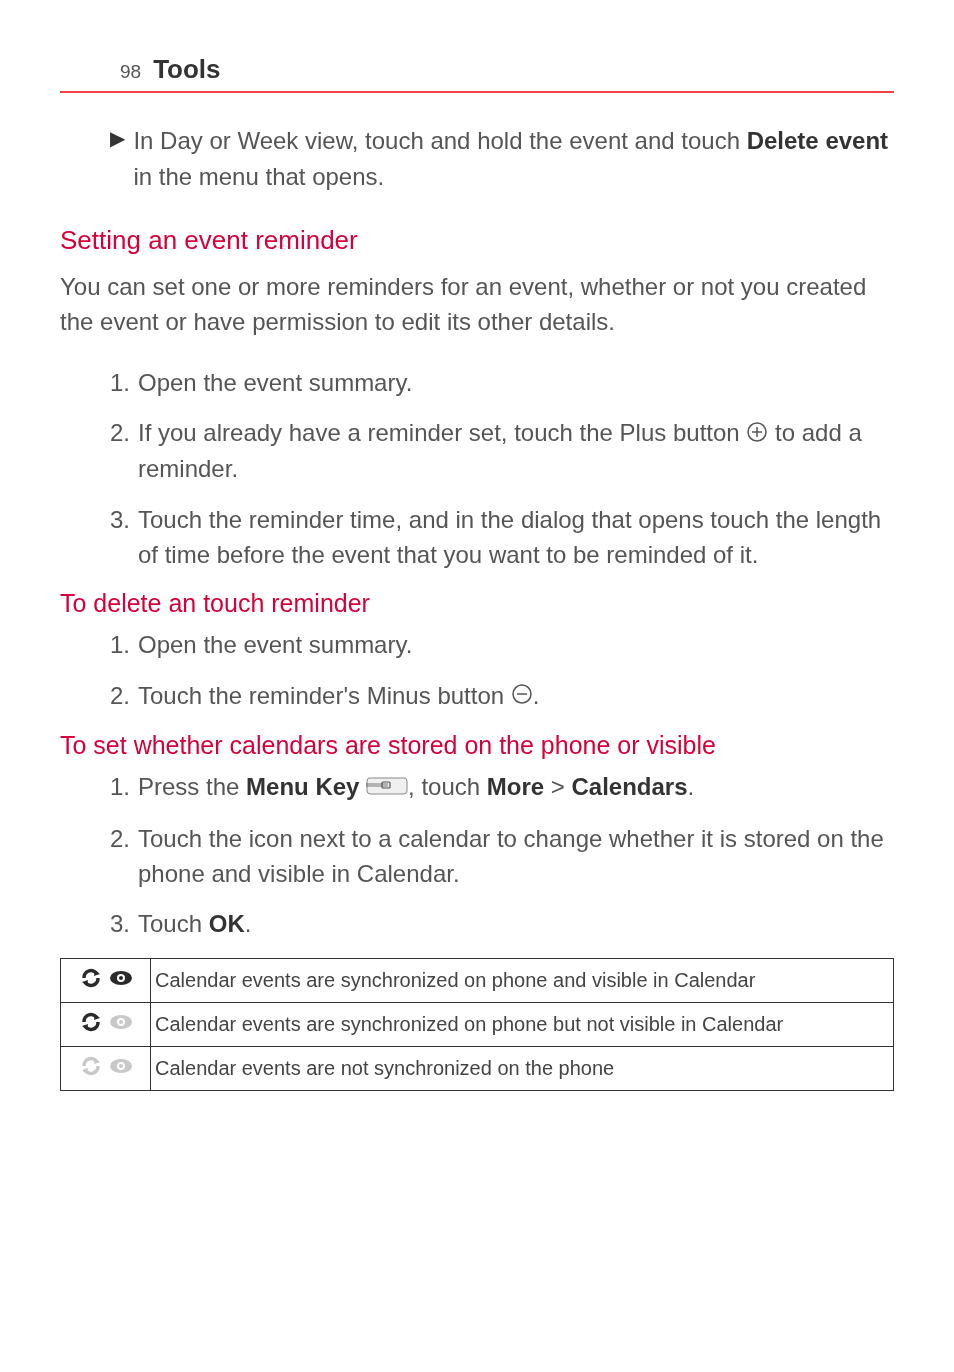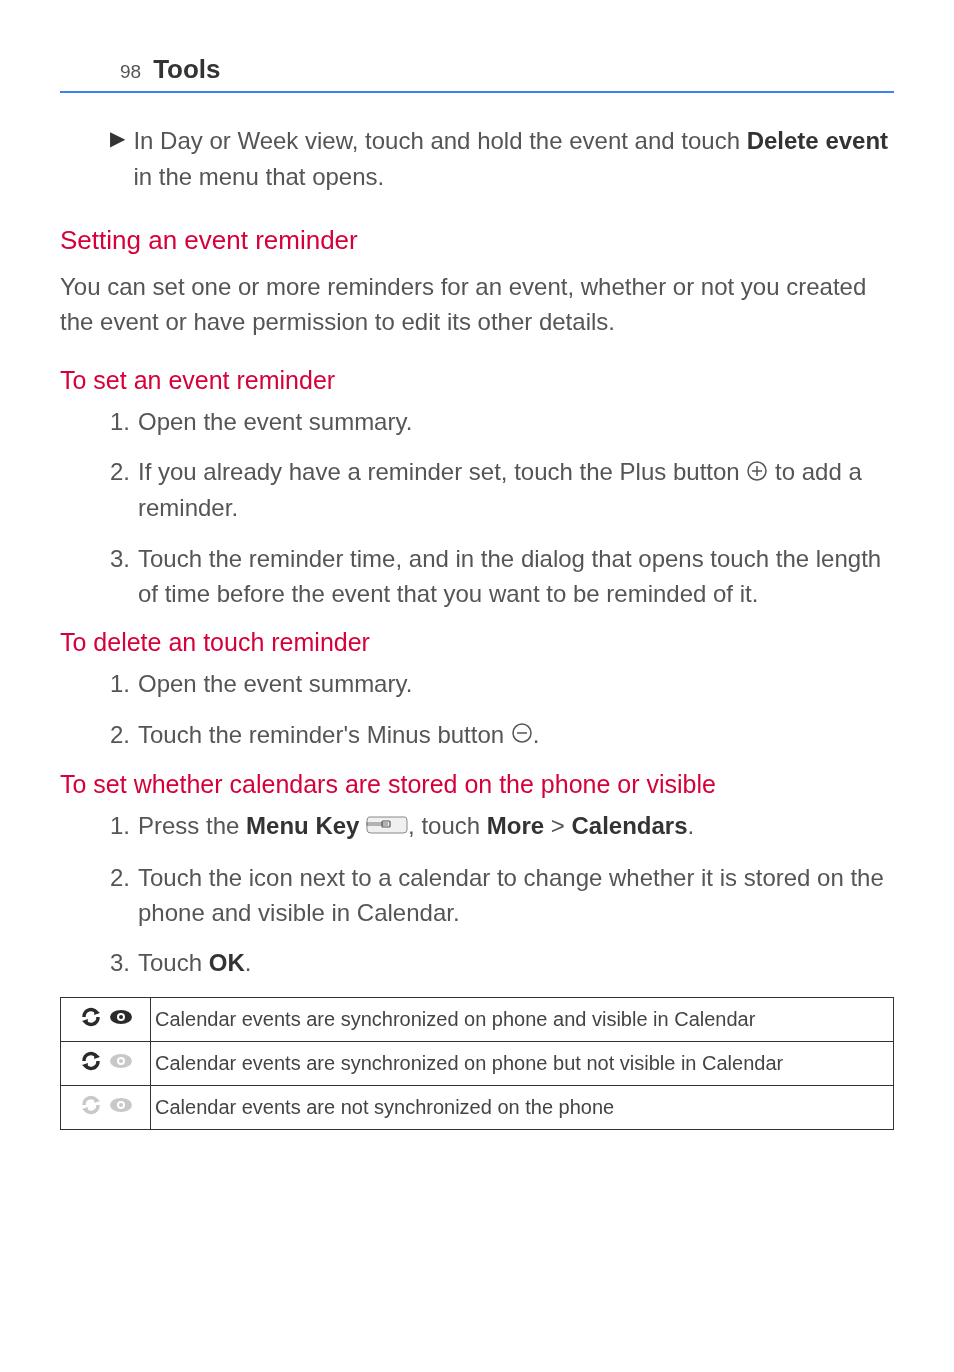--- a/index.html
+++ b/index.html
@@ -13,21 +13,21 @@
       background: #ffffff;
       font-family: Arial, Helvetica, sans-serif;
       color: #333333;
       position: relative;
       padding: 0;
     }
     .header {
       display: flex;
       align-items: baseline;
       padding: 20px 0 6px 60px;
-      border-bottom: 2px solid #3b82f6;
+      border-bottom: 2px solid #ef4444;
       margin: 0 60px 0 0;
       margin-left: 60px;
       margin-right: 60px;
     }
     .page-num {
       font-size: 19px;
       color: #555;
       margin-right: 12px;
     }
     .section-title {
@@ -142,21 +142,20 @@
   <div class="bullet-item">
     <span class="bullet-marker">▶</span>
     <span class="bullet-text">
       <span>In Day or Week view, touch and hold the event and touch </span><span class="bold">Delete event</span><span> in the menu that opens.</span>
     </span>
   </div>
 
   <div class="heading-red-large">Setting an event reminder</div>
   <div class="body-text">You can set one or more reminders for an event, whether or not you created the event or have permission to edit its other details.</div>
 
-  <div class="heading-red-medium">To set an event reminder</div>
 
   <div class="numbered-item">
     <span class="num-marker">1.</span>
     <span class="num-text">Open the event summary.</span>
   </div>
 
   <div class="numbered-item">
     <span class="num-marker">2.</span>
     <span class="num-text">
       <span>If you already have a reminder set, touch the Plus button </span><span class="inline-icon"><svg width="22" height="22" viewBox="0 0 22 22">

